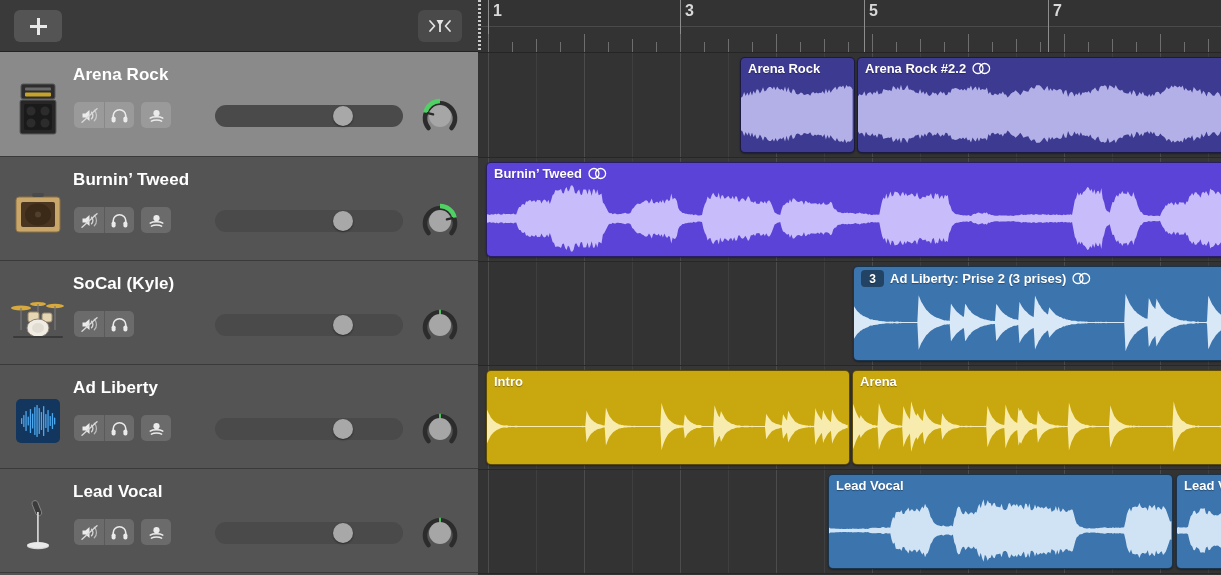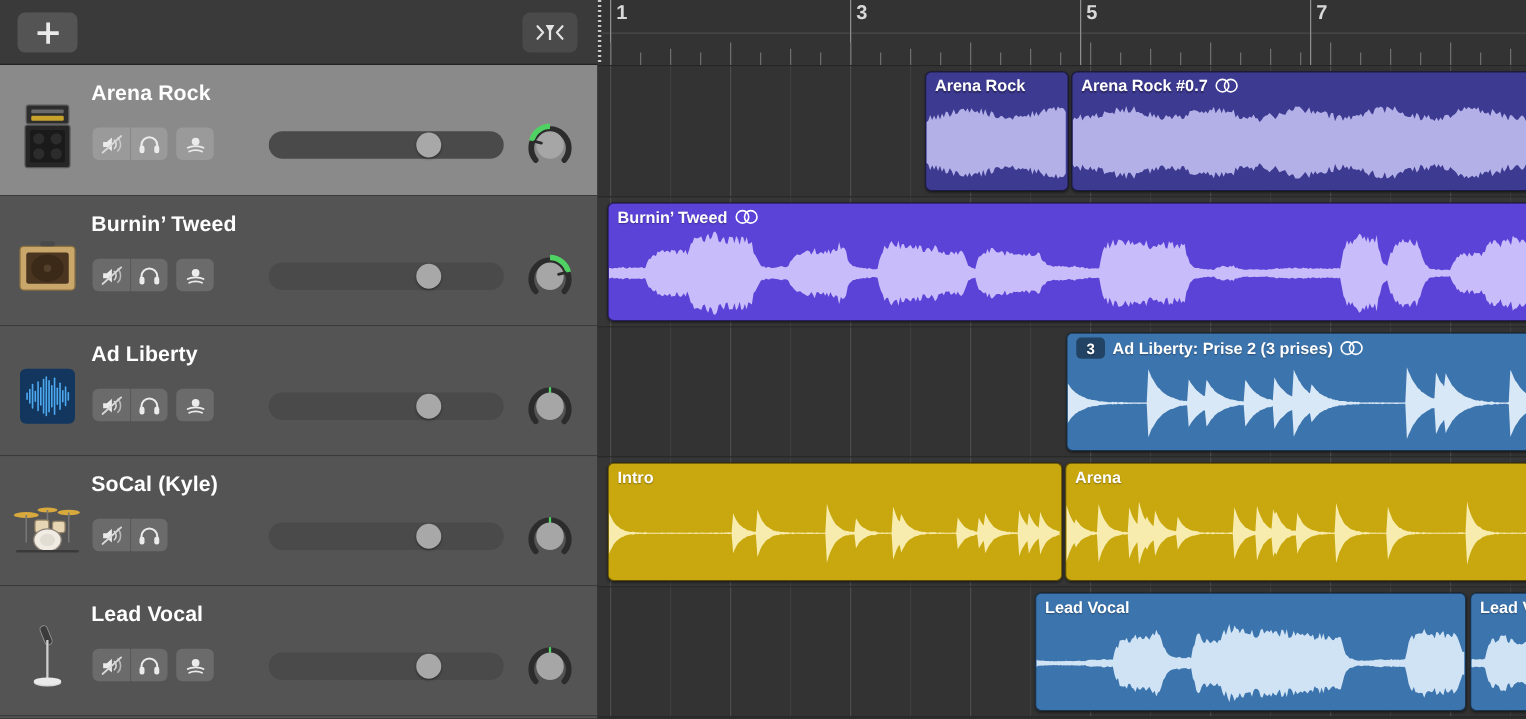--- a/index.html
+++ b/index.html
@@ -347,20 +347,63 @@
             </button>
           </div>
           <div class="vol-slider">
             <div class="vol-knob" style="left:118px"></div>
           </div>
           <div class="pan-knob"><svg width="36" height="36" viewBox="0 0 36 36">
               <path d="M 6.5 30 A 15 15 0 1 1 29.5 30" fill="none" stroke="#2c2c2c" stroke-width="4.6" stroke-linecap="round"></path>
               <path d="M 18.00 3.00 A 15 15 0 0 1 32.62 14.63" fill="none" stroke="#4fd263" stroke-width="4.4" stroke-linecap="butt"></path>
               <circle cx="18" cy="18" r="11" fill="#a6a6a6"></circle>
               <line x1="24.82" y1="16.43" x2="30.28" y2="15.17" stroke="#2a2a2a" stroke-width="2.2" stroke-linecap="round"></line>
+            </svg></div>
+        </div>
+        <div class="track-header normal" style="height: 104px;">
+          <div class="track-icon" style="top:28px">
+            <svg width="54" height="44" viewBox="0 0 54 44">
+              <ellipse cx="10" cy="13" rx="10" ry="2.4" fill="#d8a93c"></ellipse>
+              <ellipse cx="44" cy="11" rx="9" ry="2.2" fill="#d8a93c"></ellipse>
+              <ellipse cx="27" cy="9" rx="8" ry="2" fill="#d8a93c"></ellipse>
+              <rect x="9.4" y="13" width="1.2" height="22" fill="#777"></rect>
+              <rect x="43.4" y="11" width="1.2" height="24" fill="#777"></rect>
+              <rect x="26.4" y="9" width="1.2" height="10" fill="#777"></rect>
+              <rect x="17" y="17" width="11" height="10" rx="2" fill="#e7d6b4" stroke="#9a8a6a"></rect>
+              <rect x="31" y="18" width="10" height="9" rx="2" fill="#e7d6b4" stroke="#9a8a6a"></rect>
+              <ellipse cx="27" cy="33" rx="11" ry="9" fill="#f0ece4" stroke="#8c8276"></ellipse>
+              <ellipse cx="27" cy="33" rx="6" ry="5" fill="#e2ddd2"></ellipse>
+              <rect x="2" y="41" width="50" height="2" rx="1" fill="#3a3a3a"></rect>
+            </svg>
+          </div>
+          <div class="track-name">SoCal (Kyle)</div>
+          <div class="btn-group">
+            <button class="tbtn first" title="Mute">
+              <svg width="17" height="15" viewBox="0 0 17 15">
+                <path d="M1.5 5.5 h3 L8.5 2 v11 L4.5 9.5 h-3 Z" fill="#ebebeb"></path>
+                <path d="M10.5 4.2 C12.4 6 12.4 9 10.5 10.8" fill="none" stroke="#ebebeb" stroke-width="1.3" stroke-linecap="round" opacity="0.85"></path>
+                <path d="M13.3 2.2 C16.2 5 16.2 10 13.3 12.8" fill="none" stroke="#ebebeb" stroke-width="1.3" stroke-linecap="round" opacity="0.6"></path>
+                <path d="M1 14.2 L16 0.8" stroke="#d8d8d8" stroke-width="1.4" stroke-linecap="round"></path>
+              </svg>
+            </button>
+            <button class="tbtn last solo" title="Solo">
+              <svg width="17" height="15" viewBox="0 0 17 15">
+                <path d="M2.2 11 V8 a6.3 6.3 0 0 1 12.6 0 v3" fill="none" stroke="#ebebeb" stroke-width="1.6" stroke-linecap="round"></path>
+                <rect x="0.6" y="8.4" width="4" height="6.2" rx="1.8" fill="#ebebeb"></rect>
+                <rect x="12.4" y="8.4" width="4" height="6.2" rx="1.8" fill="#ebebeb"></rect>
+              </svg>
+            </button>
+          </div>
+          <div class="vol-slider">
+            <div class="vol-knob" style="left:118px"></div>
+          </div>
+          <div class="pan-knob"><svg width="36" height="36" viewBox="0 0 36 36">
+              <path d="M 6.5 30 A 15 15 0 1 1 29.5 30" fill="none" stroke="#2c2c2c" stroke-width="4.6" stroke-linecap="round"></path>
+              <rect x="17.1" y="2.5" width="1.8" height="6" rx="0.9" fill="#4fd263"></rect>
+              <circle cx="18" cy="18" r="11" fill="#a6a6a6"></circle>
             </svg></div>
         </div>
         <div class="track-header normal" style="height: 104px;">
           <div class="track-icon" style="top:28px">
             <svg width="46" height="46" viewBox="0 0 46 46">
               <rect x="1" y="1" width="44" height="44" rx="5" fill="#12365e"></rect>
               <rect x="6.0" y="20.0" width="1.3" height="6" rx="0.6" fill="#4da8ef"></rect>
               <rect x="8.2" y="17.0" width="1.3" height="12" rx="0.6" fill="#4da8ef"></rect>
               <rect x="10.4" y="13.0" width="1.3" height="20" rx="0.6" fill="#4da8ef"></rect>
               <rect x="12.6" y="18.5" width="1.3" height="9" rx="0.6" fill="#4da8ef"></rect>
@@ -393,63 +436,20 @@
                 <path d="M2.2 11 V8 a6.3 6.3 0 0 1 12.6 0 v3" fill="none" stroke="#ebebeb" stroke-width="1.6" stroke-linecap="round"></path>
                 <rect x="0.6" y="8.4" width="4" height="6.2" rx="1.8" fill="#ebebeb"></rect>
                 <rect x="12.4" y="8.4" width="4" height="6.2" rx="1.8" fill="#ebebeb"></rect>
               </svg>
             </button>
             <button class="tbtn rec" title="Record Enable">
               <svg width="17" height="15" viewBox="0 0 17 15">
                 <circle cx="8.5" cy="5.2" r="3.1" fill="#ebebeb"></circle>
                 <path d="M2.2 10.2 C5 8.4 12 8.4 14.8 10.2" fill="none" stroke="#ebebeb" stroke-width="1.5" stroke-linecap="round"></path>
                 <path d="M3.4 13.2 C6 11.7 11 11.7 13.6 13.2" fill="none" stroke="#ebebeb" stroke-width="1.5" stroke-linecap="round"></path>
-              </svg>
-            </button>
-          </div>
-          <div class="vol-slider">
-            <div class="vol-knob" style="left:118px"></div>
-          </div>
-          <div class="pan-knob"><svg width="36" height="36" viewBox="0 0 36 36">
-              <path d="M 6.5 30 A 15 15 0 1 1 29.5 30" fill="none" stroke="#2c2c2c" stroke-width="4.6" stroke-linecap="round"></path>
-              <rect x="17.1" y="2.5" width="1.8" height="6" rx="0.9" fill="#4fd263"></rect>
-              <circle cx="18" cy="18" r="11" fill="#a6a6a6"></circle>
-            </svg></div>
-        </div>
-        <div class="track-header normal" style="height: 104px;">
-          <div class="track-icon" style="top:28px">
-            <svg width="54" height="44" viewBox="0 0 54 44">
-              <ellipse cx="10" cy="13" rx="10" ry="2.4" fill="#d8a93c"></ellipse>
-              <ellipse cx="44" cy="11" rx="9" ry="2.2" fill="#d8a93c"></ellipse>
-              <ellipse cx="27" cy="9" rx="8" ry="2" fill="#d8a93c"></ellipse>
-              <rect x="9.4" y="13" width="1.2" height="22" fill="#777"></rect>
-              <rect x="43.4" y="11" width="1.2" height="24" fill="#777"></rect>
-              <rect x="26.4" y="9" width="1.2" height="10" fill="#777"></rect>
-              <rect x="17" y="17" width="11" height="10" rx="2" fill="#e7d6b4" stroke="#9a8a6a"></rect>
-              <rect x="31" y="18" width="10" height="9" rx="2" fill="#e7d6b4" stroke="#9a8a6a"></rect>
-              <ellipse cx="27" cy="33" rx="11" ry="9" fill="#f0ece4" stroke="#8c8276"></ellipse>
-              <ellipse cx="27" cy="33" rx="6" ry="5" fill="#e2ddd2"></ellipse>
-              <rect x="2" y="41" width="50" height="2" rx="1" fill="#3a3a3a"></rect>
-            </svg>
-          </div>
-          <div class="track-name">SoCal (Kyle)</div>
-          <div class="btn-group">
-            <button class="tbtn first" title="Mute">
-              <svg width="17" height="15" viewBox="0 0 17 15">
-                <path d="M1.5 5.5 h3 L8.5 2 v11 L4.5 9.5 h-3 Z" fill="#ebebeb"></path>
-                <path d="M10.5 4.2 C12.4 6 12.4 9 10.5 10.8" fill="none" stroke="#ebebeb" stroke-width="1.3" stroke-linecap="round" opacity="0.85"></path>
-                <path d="M13.3 2.2 C16.2 5 16.2 10 13.3 12.8" fill="none" stroke="#ebebeb" stroke-width="1.3" stroke-linecap="round" opacity="0.6"></path>
-                <path d="M1 14.2 L16 0.8" stroke="#d8d8d8" stroke-width="1.4" stroke-linecap="round"></path>
-              </svg>
-            </button>
-            <button class="tbtn last solo" title="Solo">
-              <svg width="17" height="15" viewBox="0 0 17 15">
-                <path d="M2.2 11 V8 a6.3 6.3 0 0 1 12.6 0 v3" fill="none" stroke="#ebebeb" stroke-width="1.6" stroke-linecap="round"></path>
-                <rect x="0.6" y="8.4" width="4" height="6.2" rx="1.8" fill="#ebebeb"></rect>
-                <rect x="12.4" y="8.4" width="4" height="6.2" rx="1.8" fill="#ebebeb"></rect>
               </svg>
             </button>
           </div>
           <div class="vol-slider">
             <div class="vol-knob" style="left:118px"></div>
           </div>
           <div class="pan-knob"><svg width="36" height="36" viewBox="0 0 36 36">
               <path d="M 6.5 30 A 15 15 0 1 1 29.5 30" fill="none" stroke="#2c2c2c" stroke-width="4.6" stroke-linecap="round"></path>
               <rect x="17.1" y="2.5" width="1.8" height="6" rx="0.9" fill="#4fd263"></rect>
               <circle cx="18" cy="18" r="11" fill="#a6a6a6"></circle>
@@ -572,21 +572,21 @@
               <span>Arena Rock</span>
             </div>
             <div class="wave" style="top:20px;height:72px">
               <svg viewBox="0 0 115 72" preserveAspectRatio="none">
                 <path d="M 0 36.0 L 0.0 19.8 L 1.6 18.6 L 3.2 13.9 L 4.8 17.9 L 6.4 14.4 L 8.0 17.8 L 9.6 13.2 L 11.2 17.5 L 12.8 12.7 L 14.4 15.7 L 16.0 11.2 L 17.6 11.7 L 19.2 15.5 L 20.8 13.1 L 22.4 9.3 L 24.0 13.4 L 25.6 12.5 L 27.2 9.9 L 28.8 9.1 L 30.4 8.9 L 32.0 11.1 L 33.6 8.5 L 35.2 12.1 L 36.8 8.6 L 38.4 10.7 L 40.0 11.7 L 41.6 10.8 L 43.2 12.9 L 44.8 8.6 L 46.4 14.2 L 48.0 9.1 L 49.6 13.8 L 51.2 15.6 L 52.8 11.0 L 54.4 11.9 L 56.0 15.8 L 57.6 16.5 L 59.2 16.1 L 60.8 14.6 L 62.4 15.1 L 64.0 17.0 L 65.6 16.7 L 67.2 15.9 L 68.8 16.2 L 70.4 17.7 L 72.0 14.7 L 73.6 14.1 L 75.2 15.6 L 76.8 14.5 L 78.4 15.4 L 80.0 14.8 L 81.6 15.1 L 83.2 13.1 L 84.8 16.1 L 86.4 10.5 L 88.0 14.9 L 89.6 11.3 L 91.2 14.8 L 92.8 12.3 L 94.4 10.6 L 96.0 8.7 L 97.6 11.9 L 99.2 9.1 L 100.8 8.3 L 102.4 8.9 L 104.0 7.6 L 105.6 10.9 L 107.2 7.1 L 108.8 8.8 L 110.4 8.2 L 112.0 8.9 L 113.6 11.5 L 113.6 60.5 L 112.0 63.1 L 110.4 63.8 L 108.8 63.2 L 107.2 64.9 L 105.6 61.1 L 104.0 64.4 L 102.4 63.1 L 100.8 63.7 L 99.2 62.9 L 97.6 60.1 L 96.0 63.3 L 94.4 61.4 L 92.8 59.7 L 91.2 57.2 L 89.6 60.7 L 88.0 57.1 L 86.4 61.5 L 84.8 55.9 L 83.2 58.9 L 81.6 56.9 L 80.0 57.2 L 78.4 56.6 L 76.8 57.5 L 75.2 56.4 L 73.6 57.9 L 72.0 57.3 L 70.4 54.3 L 68.8 55.8 L 67.2 56.1 L 65.6 55.3 L 64.0 55.0 L 62.4 56.9 L 60.8 57.4 L 59.2 55.9 L 57.6 55.5 L 56.0 56.2 L 54.4 60.1 L 52.8 61.0 L 51.2 56.4 L 49.6 58.2 L 48.0 62.9 L 46.4 57.8 L 44.8 63.4 L 43.2 59.1 L 41.6 61.2 L 40.0 60.3 L 38.4 61.3 L 36.8 63.4 L 35.2 59.9 L 33.6 63.5 L 32.0 60.9 L 30.4 63.1 L 28.8 62.9 L 27.2 62.1 L 25.6 59.5 L 24.0 58.6 L 22.4 62.7 L 20.8 58.9 L 19.2 56.5 L 17.6 60.3 L 16.0 60.8 L 14.4 56.3 L 12.8 59.3 L 11.2 54.5 L 9.6 58.8 L 8.0 54.2 L 6.4 57.6 L 4.8 54.1 L 3.2 58.1 L 1.6 53.4 L 0.0 52.2 Z" fill="#b3b0e8"></path>
               </svg>
             </div>
           </div>
           <div class="region" style="left: 379px; width: 368px; height: 96px; background: rgb(61, 58, 145);">
             <div class="region-title">
-              <span>Arena Rock #0.7</span>
+              <span>Arena Rock #2.2</span>
               <svg width="19" height="13" viewBox="0 0 19 13">
                 <circle cx="6" cy="6.5" r="5" fill="none" stroke="#ffffff" stroke-width="1.3"></circle>
                 <circle cx="12.6" cy="6.5" r="5" fill="none" stroke="#ffffff" stroke-width="1.3"></circle>
               </svg>
             </div>
             <div class="wave" style="top:20px;height:72px">
               <svg viewBox="0 0 368 72" preserveAspectRatio="none">
                 <path d="M 0 36.0 L 0.0 18.6 L 1.6 16.0 L 3.2 17.2 L 4.8 16.4 L 6.4 13.3 L 8.0 18.3 L 9.6 15.5 L 11.2 14.5 L 12.8 14.3 L 14.4 16.8 L 16.0 13.9 L 17.6 15.2 L 19.2 12.3 L 20.8 16.4 L 22.4 15.5 L 24.0 15.4 L 25.6 10.9 L 27.2 11.7 L 28.8 12.1 L 30.4 12.5 L 32.0 12.0 L 33.6 13.3 L 35.2 7.9 L 36.8 9.3 L 38.4 11.8 L 40.0 9.0 L 41.6 12.1 L 43.2 6.8 L 44.8 11.9 L 46.4 11.9 L 48.0 9.7 L 49.6 7.0 L 51.2 11.7 L 52.8 11.4 L 54.4 12.3 L 56.0 12.5 L 57.6 14.4 L 59.2 14.7 L 60.8 15.5 L 62.4 11.1 L 64.0 15.5 L 65.6 13.2 L 67.2 16.5 L 68.8 13.7 L 70.4 17.0 L 72.0 17.9 L 73.6 16.7 L 75.2 13.9 L 76.8 15.4 L 78.4 14.9 L 80.0 17.4 L 81.6 14.9 L 83.2 13.3 L 84.8 15.5 L 86.4 14.1 L 88.0 17.2 L 89.6 17.0 L 91.2 13.7 L 92.8 14.9 L 94.4 10.7 L 96.0 10.7 L 97.6 10.0 L 99.2 10.3 L 100.8 10.9 L 102.4 12.1 L 104.0 10.9 L 105.6 12.5 L 107.2 10.7 L 108.8 12.7 L 110.4 9.6 L 112.0 10.4 L 113.6 7.4 L 115.2 12.5 L 116.8 10.0 L 118.4 8.4 L 120.0 12.5 L 121.6 8.6 L 123.2 12.3 L 124.8 11.1 L 126.4 11.6 L 128.0 11.7 L 129.6 9.6 L 131.2 16.0 L 132.8 13.7 L 134.4 17.1 L 136.0 17.2 L 137.6 15.4 L 139.2 16.3 L 140.8 17.0 L 142.4 15.1 L 144.0 16.1 L 145.6 13.5 L 147.2 16.6 L 148.8 16.6 L 150.4 19.5 L 152.0 18.1 L 153.6 15.7 L 155.2 14.6 L 156.8 14.1 L 158.4 12.3 L 160.0 13.8 L 161.6 15.3 L 163.2 17.2 L 164.8 14.9 L 166.4 12.2 L 168.0 12.9 L 169.6 13.6 L 171.2 13.8 L 172.8 10.8 L 174.4 9.1 L 176.0 10.5 L 177.6 10.4 L 179.2 7.2 L 180.8 7.3 L 182.4 7.2 L 184.0 8.6 L 185.6 10.4 L 187.2 12.4 L 188.8 10.3 L 190.4 7.7 L 192.0 12.9 L 193.6 10.3 L 195.2 13.1 L 196.8 10.7 L 198.4 11.8 L 200.0 12.4 L 201.6 11.5 L 203.2 11.0 L 204.8 12.0 L 206.4 16.7 L 208.0 12.4 L 209.6 12.3 L 211.2 18.9 L 212.8 15.2 L 214.4 13.7 L 216.0 14.7 L 217.6 18.5 L 219.2 15.4 L 220.8 16.9 L 222.4 14.1 L 224.0 17.7 L 225.6 14.6 L 227.2 14.7 L 228.8 14.0 L 230.4 14.6 L 232.0 12.9 L 233.6 15.6 L 235.2 12.1 L 236.8 11.3 L 238.4 9.4 L 240.0 12.3 L 241.6 13.6 L 243.2 8.9 L 244.8 7.7 L 246.4 8.2 L 248.0 7.2 L 249.6 8.1 L 251.2 12.3 L 252.8 7.2 L 254.4 7.9 L 256.0 9.1 L 257.6 10.4 L 259.2 7.0 L 260.8 10.2 L 262.4 11.9 L 264.0 12.6 L 265.6 11.7 L 267.2 14.5 L 268.8 15.1 L 270.4 15.6 L 272.0 15.6 L 273.6 13.0 L 275.2 16.9 L 276.8 12.1 L 278.4 13.9 L 280.0 18.3 L 281.6 17.3 L 283.2 13.9 L 284.8 16.4 L 286.4 13.7 L 288.0 17.4 L 289.6 17.4 L 291.2 18.8 L 292.8 15.9 L 294.4 18.7 L 296.0 16.0 L 297.6 18.1 L 299.2 14.4 L 300.8 13.7 L 302.4 13.9 L 304.0 16.4 L 305.6 14.6 L 307.2 13.5 L 308.8 11.9 L 310.4 9.0 L 312.0 10.9 L 313.6 10.3 L 315.2 7.6 L 316.8 9.4 L 318.4 7.5 L 320.0 8.5 L 321.6 9.4 L 323.2 8.0 L 324.8 9.6 L 326.4 7.5 L 328.0 12.5 L 329.6 10.0 L 331.2 12.3 L 332.8 12.8 L 334.4 11.8 L 336.0 14.7 L 337.6 9.1 L 339.2 11.0 L 340.8 13.1 L 342.4 12.6 L 344.0 11.1 L 345.6 16.4 L 347.2 12.7 L 348.8 14.8 L 350.4 18.4 L 352.0 13.9 L 353.6 14.3 L 355.2 16.1 L 356.8 17.8 L 358.4 17.8 L 360.0 15.6 L 361.6 14.1 L 363.2 15.5 L 364.8 18.7 L 366.4 15.6 L 366.4 56.4 L 364.8 53.3 L 363.2 56.5 L 361.6 57.9 L 360.0 56.4 L 358.4 54.2 L 356.8 54.2 L 355.2 55.9 L 353.6 57.7 L 352.0 58.1 L 350.4 53.6 L 348.8 57.2 L 347.2 59.3 L 345.6 55.6 L 344.0 60.9 L 342.4 59.4 L 340.8 58.9 L 339.2 61.0 L 337.6 62.9 L 336.0 57.3 L 334.4 60.2 L 332.8 59.2 L 331.2 59.7 L 329.6 62.0 L 328.0 59.5 L 326.4 64.5 L 324.8 62.4 L 323.2 64.0 L 321.6 62.6 L 320.0 63.5 L 318.4 64.5 L 316.8 62.6 L 315.2 64.4 L 313.6 61.7 L 312.0 61.1 L 310.4 63.0 L 308.8 60.1 L 307.2 58.5 L 305.6 57.4 L 304.0 55.6 L 302.4 58.1 L 300.8 58.3 L 299.2 57.6 L 297.6 53.9 L 296.0 56.0 L 294.4 53.3 L 292.8 56.1 L 291.2 53.2 L 289.6 54.6 L 288.0 54.6 L 286.4 58.3 L 284.8 55.6 L 283.2 58.1 L 281.6 54.7 L 280.0 53.7 L 278.4 58.1 L 276.8 59.9 L 275.2 55.1 L 273.6 59.0 L 272.0 56.4 L 270.4 56.4 L 268.8 56.9 L 267.2 57.5 L 265.6 60.3 L 264.0 59.4 L 262.4 60.1 L 260.8 61.8 L 259.2 65.0 L 257.6 61.6 L 256.0 62.9 L 254.4 64.1 L 252.8 64.8 L 251.2 59.7 L 249.6 63.9 L 248.0 64.8 L 246.4 63.8 L 244.8 64.3 L 243.2 63.1 L 241.6 58.4 L 240.0 59.7 L 238.4 62.6 L 236.8 60.7 L 235.2 59.9 L 233.6 56.4 L 232.0 59.1 L 230.4 57.4 L 228.8 58.0 L 227.2 57.3 L 225.6 57.4 L 224.0 54.3 L 222.4 57.9 L 220.8 55.1 L 219.2 56.6 L 217.6 53.5 L 216.0 57.3 L 214.4 58.3 L 212.8 56.8 L 211.2 53.1 L 209.6 59.7 L 208.0 59.6 L 206.4 55.3 L 204.8 60.0 L 203.2 61.0 L 201.6 60.5 L 200.0 59.6 L 198.4 60.2 L 196.8 61.3 L 195.2 58.9 L 193.6 61.7 L 192.0 59.1 L 190.4 64.3 L 188.8 61.7 L 187.2 59.6 L 185.6 61.6 L 184.0 63.4 L 182.4 64.8 L 180.8 64.7 L 179.2 64.8 L 177.6 61.6 L 176.0 61.5 L 174.4 62.9 L 172.8 61.2 L 171.2 58.2 L 169.6 58.4 L 168.0 59.1 L 166.4 59.8 L 164.8 57.1 L 163.2 54.8 L 161.6 56.7 L 160.0 58.2 L 158.4 59.7 L 156.8 57.9 L 155.2 57.4 L 153.6 56.3 L 152.0 53.9 L 150.4 52.5 L 148.8 55.4 L 147.2 55.4 L 145.6 58.5 L 144.0 55.9 L 142.4 56.9 L 140.8 55.0 L 139.2 55.7 L 137.6 56.6 L 136.0 54.8 L 134.4 54.9 L 132.8 58.3 L 131.2 56.0 L 129.6 62.4 L 128.0 60.3 L 126.4 60.4 L 124.8 60.9 L 123.2 59.7 L 121.6 63.4 L 120.0 59.5 L 118.4 63.6 L 116.8 62.0 L 115.2 59.5 L 113.6 64.6 L 112.0 61.6 L 110.4 62.4 L 108.8 59.3 L 107.2 61.3 L 105.6 59.5 L 104.0 61.1 L 102.4 59.9 L 100.8 61.1 L 99.2 61.7 L 97.6 62.0 L 96.0 61.3 L 94.4 61.3 L 92.8 57.1 L 91.2 58.3 L 89.6 55.0 L 88.0 54.8 L 86.4 57.9 L 84.8 56.5 L 83.2 58.7 L 81.6 57.1 L 80.0 54.6 L 78.4 57.1 L 76.8 56.6 L 75.2 58.1 L 73.6 55.3 L 72.0 54.1 L 70.4 55.0 L 68.8 58.3 L 67.2 55.5 L 65.6 58.8 L 64.0 56.5 L 62.4 60.9 L 60.8 56.5 L 59.2 57.3 L 57.6 57.6 L 56.0 59.5 L 54.4 59.7 L 52.8 60.6 L 51.2 60.3 L 49.6 65.0 L 48.0 62.3 L 46.4 60.1 L 44.8 60.1 L 43.2 65.2 L 41.6 59.9 L 40.0 63.0 L 38.4 60.2 L 36.8 62.7 L 35.2 64.1 L 33.6 58.7 L 32.0 60.0 L 30.4 59.5 L 28.8 59.9 L 27.2 60.3 L 25.6 61.1 L 24.0 56.6 L 22.4 56.5 L 20.8 55.6 L 19.2 59.7 L 17.6 56.8 L 16.0 58.1 L 14.4 55.2 L 12.8 57.7 L 11.2 57.5 L 9.6 56.5 L 8.0 53.7 L 6.4 58.7 L 4.8 55.6 L 3.2 54.8 L 1.6 56.0 L 0.0 53.4 Z" fill="#b3b0e8"></path>
               </svg>
             </div>

